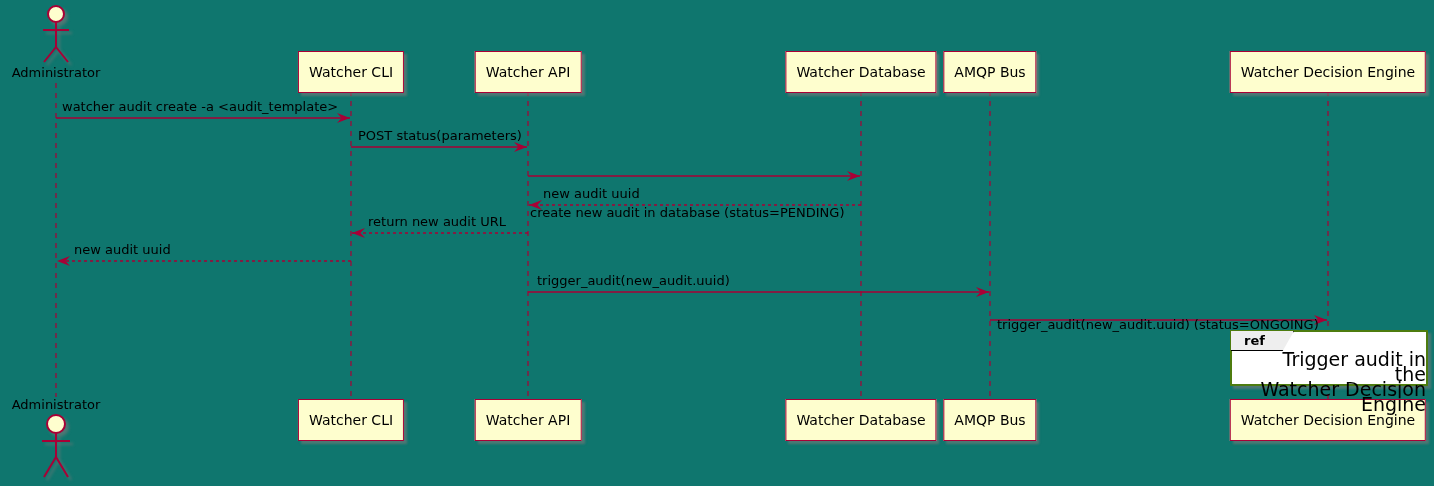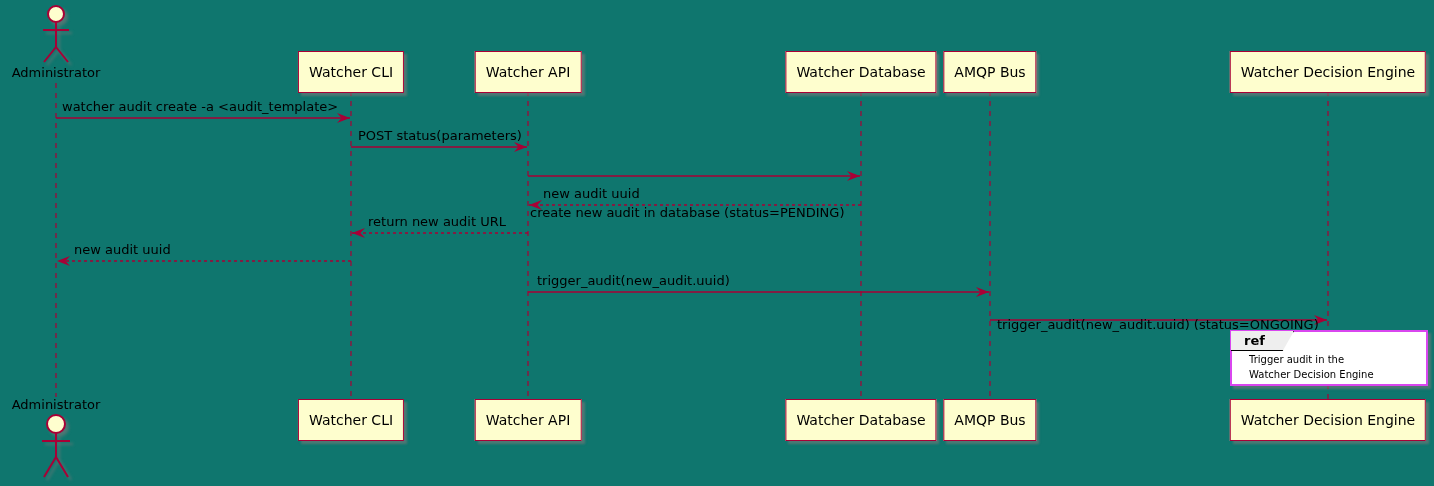--- a/index.html
+++ b/index.html
@@ -34,38 +34,38 @@
     position:absolute;
     font-size:13px;
     line-height:16px;
     white-space:nowrap;
   }
   .refbox{
     position:absolute;
     left:1230px;top:330px;
     width:194px;height:52px;
     background:#ffffff;
-    border:2px solid #d946ef;
+    border:2px solid #4d7c0f;
     box-shadow:3px 3px 2px rgba(120,120,120,0.6);
   }
   .ref-pent{
     position:absolute;left:-1px;top:-1px;
     width:62px;height:19px;
     background:#EEEEEE;
     border-right:1.6px solid #000;
     border-bottom:1.6px solid #000;
     clip-path:polygon(0 0,100% 0,82% 100%,0 100%);
   }
   .ref-keyword{
     position:absolute;left:12px;top:0px;
     font-size:13px;font-weight:bold;line-height:18px;
   }
   .ref-lines{
     position:absolute;left:17px;top:20px;
-    font-size:10px;line-height:15px;
+    font-size:19px;line-height:15px;text-align:right;
   }
   .shadowed{filter:drop-shadow(3px 3px 1.5px rgba(120,120,120,0.6));}
 </style>
 </head>
 <body>
 
 <div id="canvas">
 
   <svg id="wires" width="1434" height="486" viewBox="0 0 1434 486" xmlns="http://www.w3.org/2000/svg">
     <defs>

